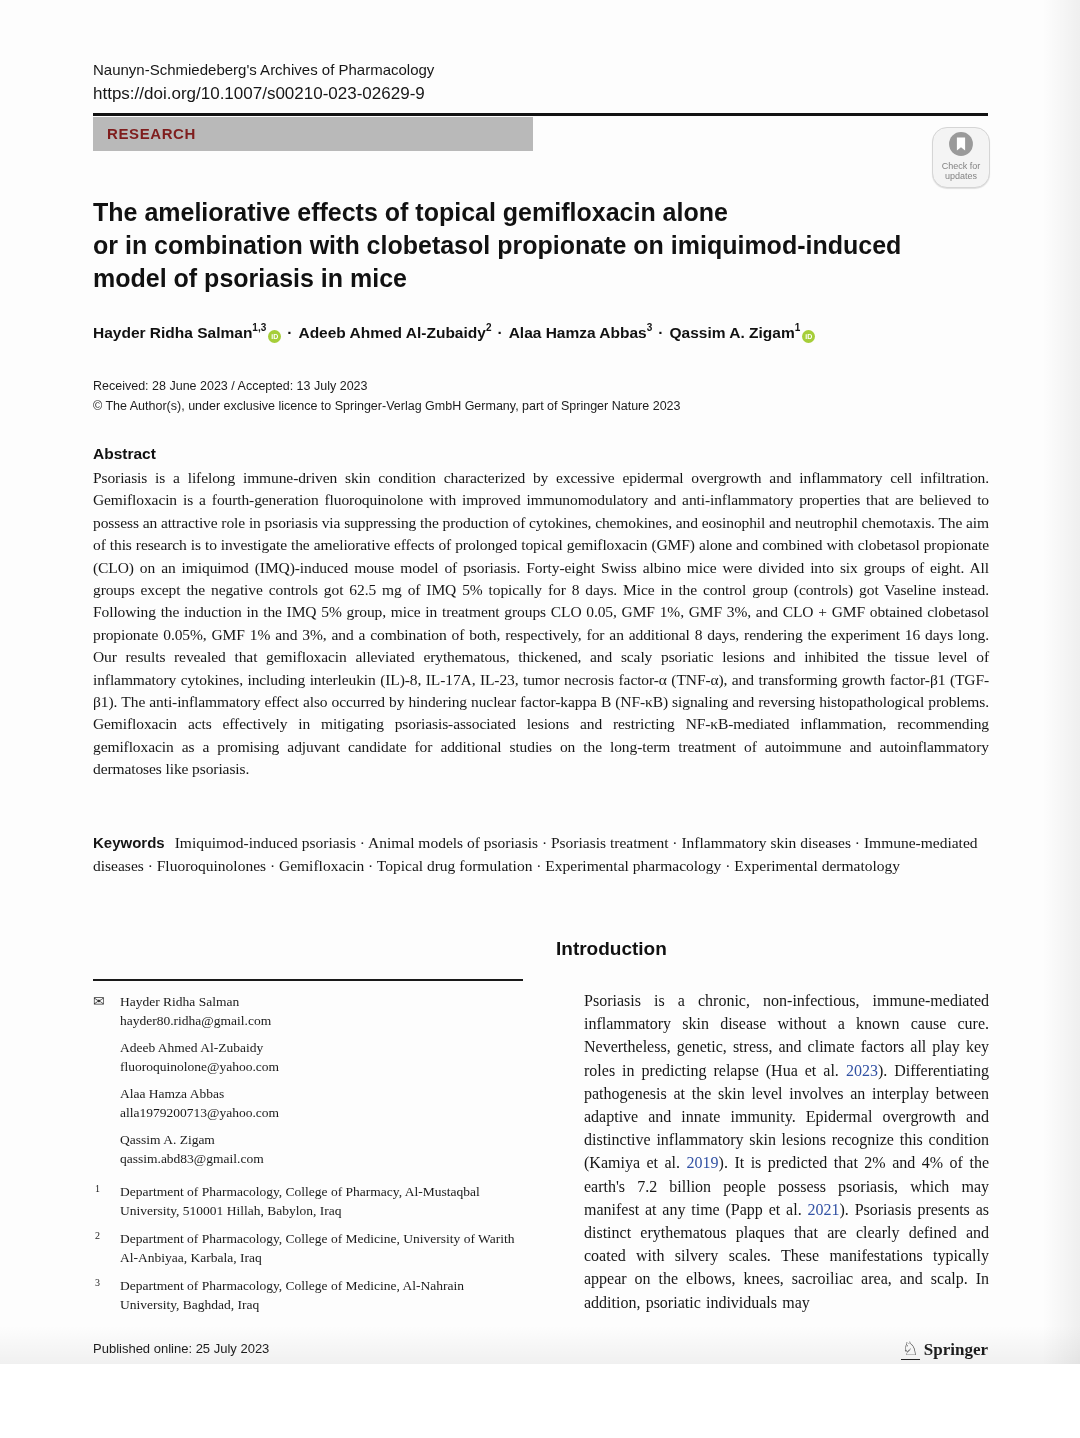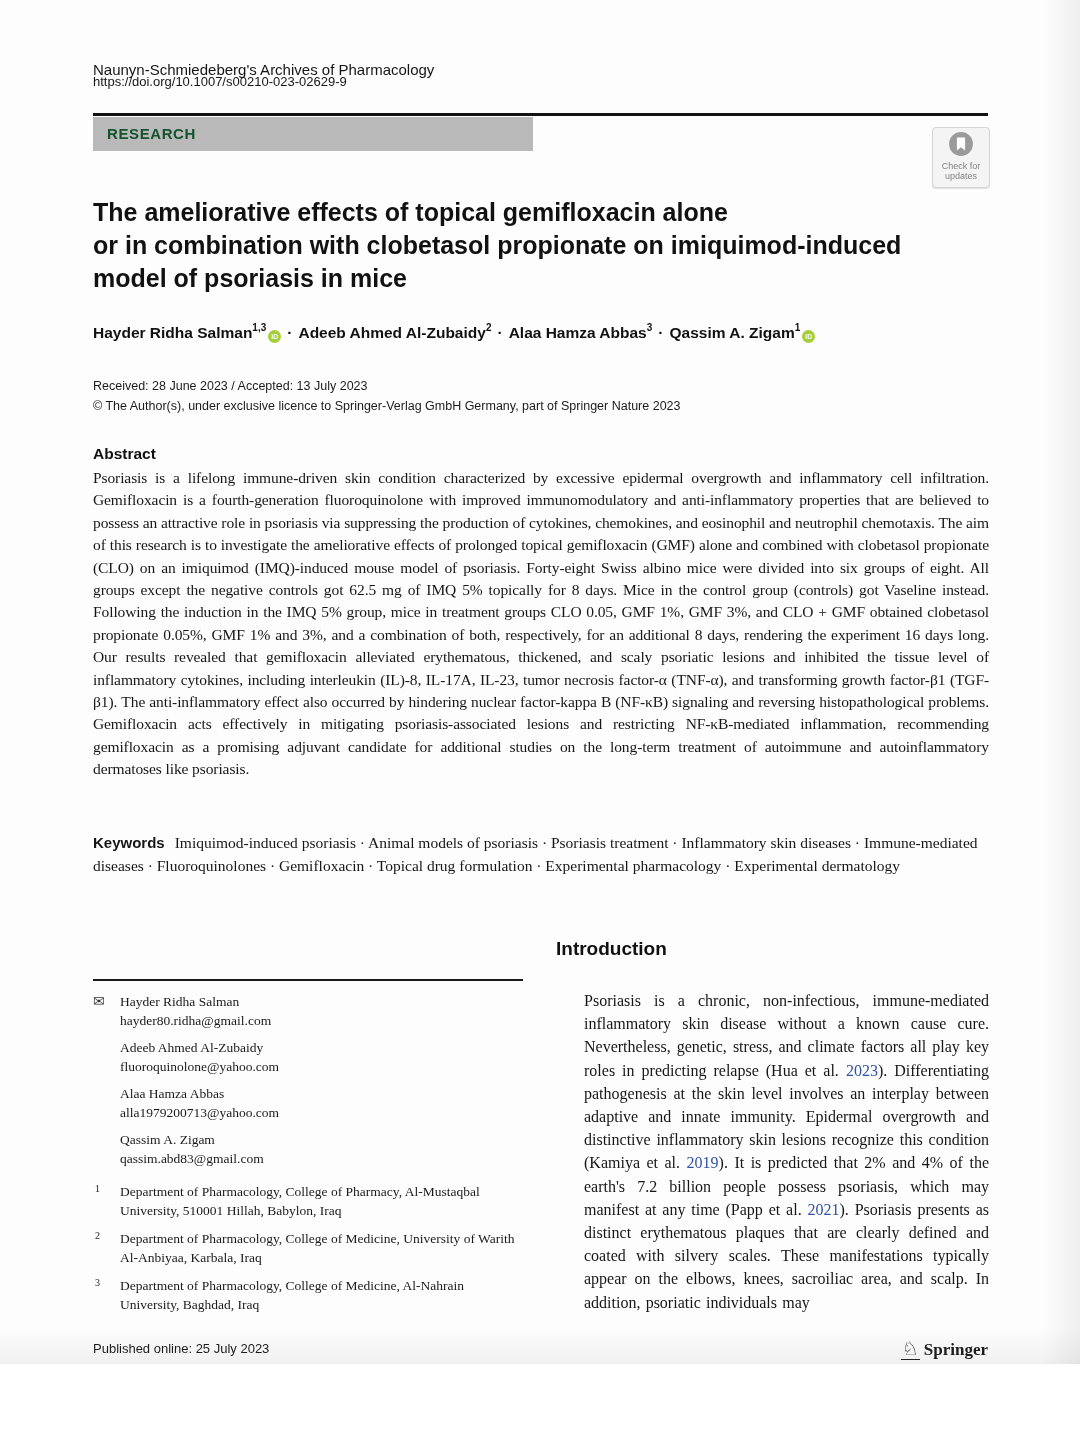--- a/index.html
+++ b/index.html
@@ -8,29 +8,29 @@
   .page {
     position:relative; width:1080px; height:1364px; overflow:hidden;
     background:
       linear-gradient(to right, rgba(0,0,0,0) 96.5%, rgba(0,0,0,0.055) 100%),
       linear-gradient(to bottom, rgba(0,0,0,0) 97.2%, rgba(0,0,0,0.05) 100%),
       #fdfdfd;
   }
   .abs { position:absolute; }
 
   .journal-name { left:93px; top:61px; font-size:15px; color:#161616; }
-  .doi-line { left:93px; top:74px; font-size:13px; color:#161616; }
+  .doi-line { left:93px; top:84px; font-size:17px; color:#161616; }
 
   .top-rule { left:93px; top:113px; width:895px; height:3px; background:#121212; }
   .research-banner { left:93px; top:117px; width:440px; height:34px; background:#b9b9b9; }
-  .research-banner span { display:block; padding-left:14px; line-height:34px; font-size:15px; font-weight:bold; letter-spacing:0.6px; color:#14532d; }
+  .research-banner span { display:block; padding-left:14px; line-height:34px; font-size:15px; font-weight:bold; letter-spacing:0.6px; color:#7f1d1d; }
 
   .update-badge {
     left:932px; top:127px; width:58px; height:61px; background:#f4f4f4;
-    border:1px solid #d5d5d5; border-radius:4px; text-align:center; cursor:pointer;
+    border:1px solid #d5d5d5; border-radius:15px; text-align:center; cursor:pointer;
     box-shadow:0 1px 1px rgba(0,0,0,0.12);
   }
   .update-badge svg { margin-top:3px; }
   .update-badge .badge-text { font-size:9px; line-height:10px; color:#838383; }
 
   .paper-title { left:93px; top:196px; width:900px; font-size:25px; font-weight:bold; line-height:33px; color:#111; }
   .paper-title div { white-space:nowrap; }
 
   .authors-line { left:93px; top:323px; width:900px; font-size:15.5px; font-weight:bold; color:#111; white-space:nowrap; }
   .authors-line sup { font-size:10px; position:relative; top:-1px; font-weight:bold; }

